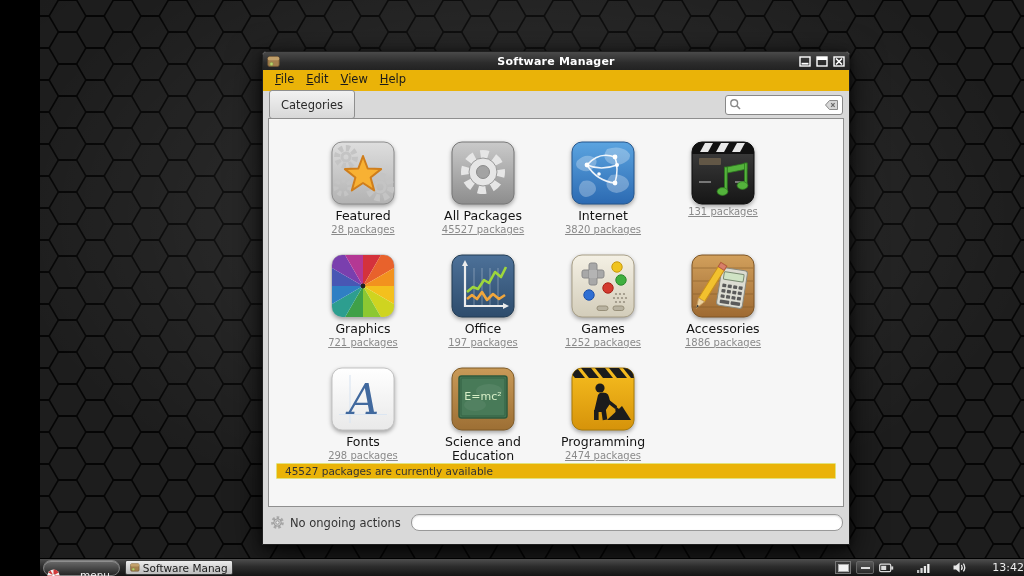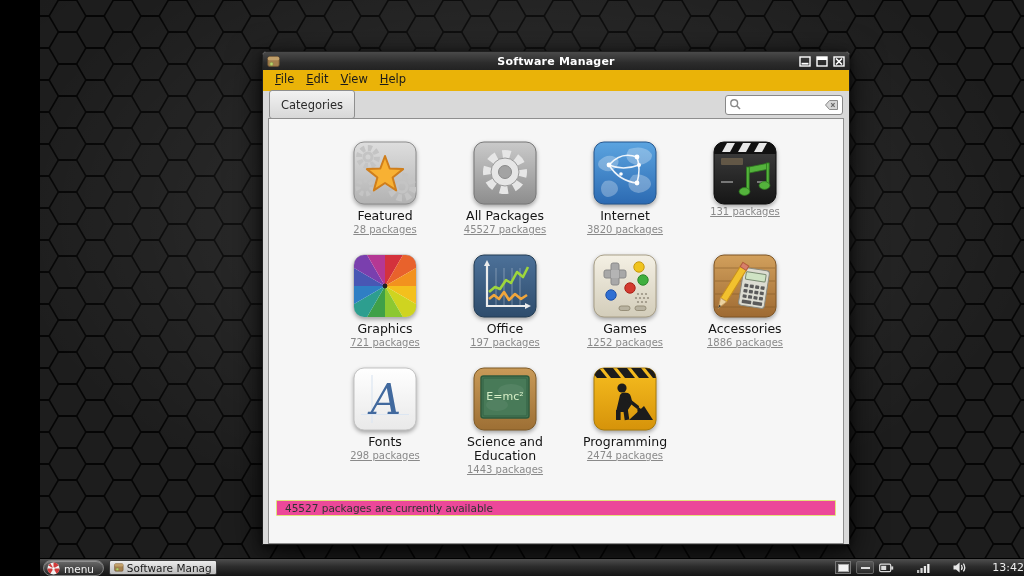--- a/index.html
+++ b/index.html
@@ -35,45 +35,45 @@
 
   .toolbar { height:27px; flex:0 0 27px; background:#d9d9d9; display:flex; align-items:center;
     justify-content:space-between; padding:0 6px; }
   .cat-btn { font-family:inherit; font-size:11.5px; color:#2a2a2a; height:29px; padding:0 11px;
     background:linear-gradient(#f2f2f2,#d8d8d8); border:1px solid #8f8f8f; border-radius:3px; }
   .search { width:118px; height:20px; background:#fff; border:1px solid #888; border-radius:3px;
     display:flex; align-items:center; padding:0 3px; gap:2px; }
   .search input { flex:1; min-width:0; border:none; outline:none; font-size:11px; background:transparent; }
 
   .content { margin:0 5px; flex:1; background:#f6f6f6; border:1px solid #8f8f8f; position:relative;
-    overflow:hidden;padding-left:22px; }
+    overflow:hidden; }
   .grid { display:grid; grid-template-columns:repeat(4,120px); grid-auto-rows:113px;
     justify-content:start; padding:22px 0 0 34px; }
   .cat { display:flex; flex-direction:column; align-items:center; cursor:pointer; }
   .cat-icon { width:64px; height:64px; }
   .cat-icon svg { width:64px; height:64px; filter:drop-shadow(0 2px 2px rgba(0,0,0,0.35)); }
   .cat-label { margin-top:4px; font-size:12.5px; color:#141414; text-align:center; line-height:1.12;
     max-width:102px; }
   .cat-count { margin-top:1px; font-size:10px; color:#8a8a8a; text-align:center;text-decoration:underline; }
 
   .infobar { position:absolute; left:7px; right:7px; bottom:27px; height:16px;
-    background:#ec4899; border:1px solid #e2e27c; border-radius:1px;
+    background:#eab308; border:1px solid #e2e27c; border-radius:1px;
     font-size:10.5px; color:#333; line-height:14px; padding-left:8px; }
 
   .statusrow { flex:0 0 37px; display:flex; align-items:center; padding:4px 6px 10px 7px; gap:5px; }
   .status-gear { width:15px; height:15px; }
   .status-label { font-size:11.5px; color:#333; white-space:nowrap; }
   .progress { flex:1; height:17px; margin-left:5px; background:#fff; border:1px solid #999;
     border-radius:8px; box-shadow:inset 0 1px 2px rgba(0,0,0,0.15); }
 
   
   #taskbar { position:absolute; left:0; bottom:0; width:1024px; height:18px;
     background:linear-gradient(#4e4e4e,#2c2c2c 45%,#141414); border-top:1px solid #000;
     display:flex; align-items:center; padding:0 3px; gap:5px; z-index:5; }
-  .menu-btn { height:16px; display:flex; align-items:flex-end; gap:4px; padding:8px 9px 0 3px;
+  .menu-btn { height:16px; display:flex; align-items:flex-start; gap:20px; padding:8px 9px 0 3px;
     border-radius:8px; background:linear-gradient(#6b6b6b,#262626); border:1px solid #7d7d7d;
     box-shadow:inset 0 1px 0 rgba(255,255,255,0.25); cursor:pointer; }
   .menu-btn span { color:#f2f2f2; font-size:10.5px; }
   .task-btn { height:15px; width:108px; display:flex; align-items:center; gap:3px; padding:0 4px;
     border-radius:2px; border:1px solid #3c3c3c; background:linear-gradient(#ececec,#bcbcbc);
     cursor:pointer; overflow:hidden; }
   .task-btn span { color:#1a1a1a; font-size:10.5px; white-space:nowrap; overflow:hidden; }
   .tb-spacer { flex:1; }
   .pager { width:16px; height:13px; background:#3a3a3a; border:1px solid #777; display:flex;
     align-items:center; justify-content:center; cursor:pointer; }
@@ -553,20 +553,29 @@
     </div>
     <div class="cat-label">Programming</div>
     <div class="cat-count">2474 packages</div>
   </div>
 </div>
       <div class="infobar">
         <span>45527 packages are currently available</span>
       </div>
     </div>
 
+    <div class="statusrow">
+      <svg class="status-gear" viewBox="0 0 16 16">
+        <circle cx="8" cy="8" r="5.2" fill="none" stroke="#a8a8a8" stroke-width="3.2" stroke-dasharray="2.6 2"></circle>
+        <circle cx="8" cy="8" r="4" fill="#c6c6c6" stroke="#909090" stroke-width="0.8"></circle>
+        <circle cx="8" cy="8" r="1.7" fill="#ededed" stroke="#909090" stroke-width="0.8"></circle>
+      </svg>
+      <span class="status-label">No ongoing actions</span>
+      <div class="progress"></div>
+    </div>
   </div>
 
   <div id="taskbar">
     <div class="menu-btn">
       <svg width="13" height="13" viewBox="0 0 16 16">
           <use href="#sym-mintlogo"></use>
         </svg>
       <span>menu</span>
     </div>
     <div class="task-btn">

